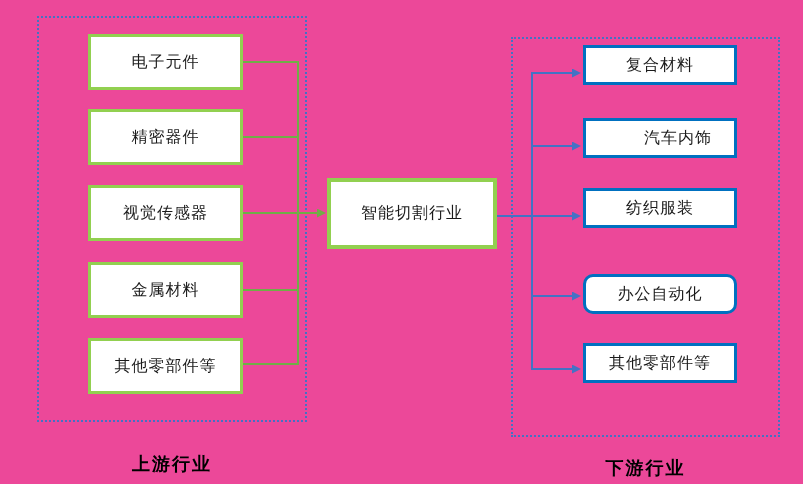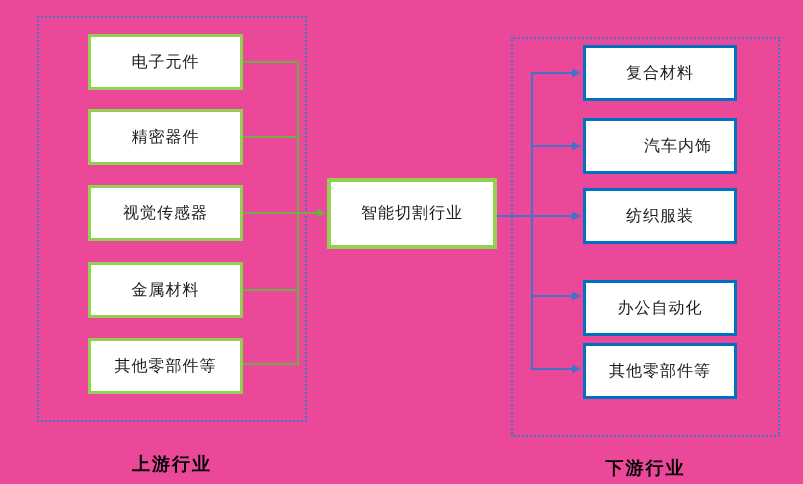--- a/index.html
+++ b/index.html
@@ -40,42 +40,42 @@
   .green-node {
     border: 3px solid var(--green-box-border, #92D050);
     left: 88px;
     width: 155px;
     height: 56px;
   }
   .blue-node {
     border: 3px solid var(--blue-box-border, #0070C0);
     left: 583px;
     width: 154px;
-    height: 56px;
+    height: 40px;
   }
   #up-box-0 { top: 34px; }
   #up-box-1 { top: 109px; }
   #up-box-2 { top: 185px; }
   #up-box-3 { top: 262px; }
   #up-box-4 { top: 338px; text-align: center; }
 
   #center-box {
     border: 4px solid var(--green-box-border, #92D050);
     left: 327px;
     top: 178px;
     width: 170px;
     height: 71px;
     font-size: 16px;
     letter-spacing: 1px;
   }
 
   #down-box-0 { top: 45px; }
   #down-box-1 { top: 118px; padding-left: 36px; }
   #down-box-2 { top: 188px; }
-  #down-box-3 { top: 280px; }
+  #down-box-3 { top: 274px; border-radius: 10px; }
   #down-box-4 { top: 343px; }
 
   .section-label {
     position: absolute;
     text-align: center;
     font-size: 18px;
     font-weight: bold;
     color: #000000;
     letter-spacing: 2px;
   }

